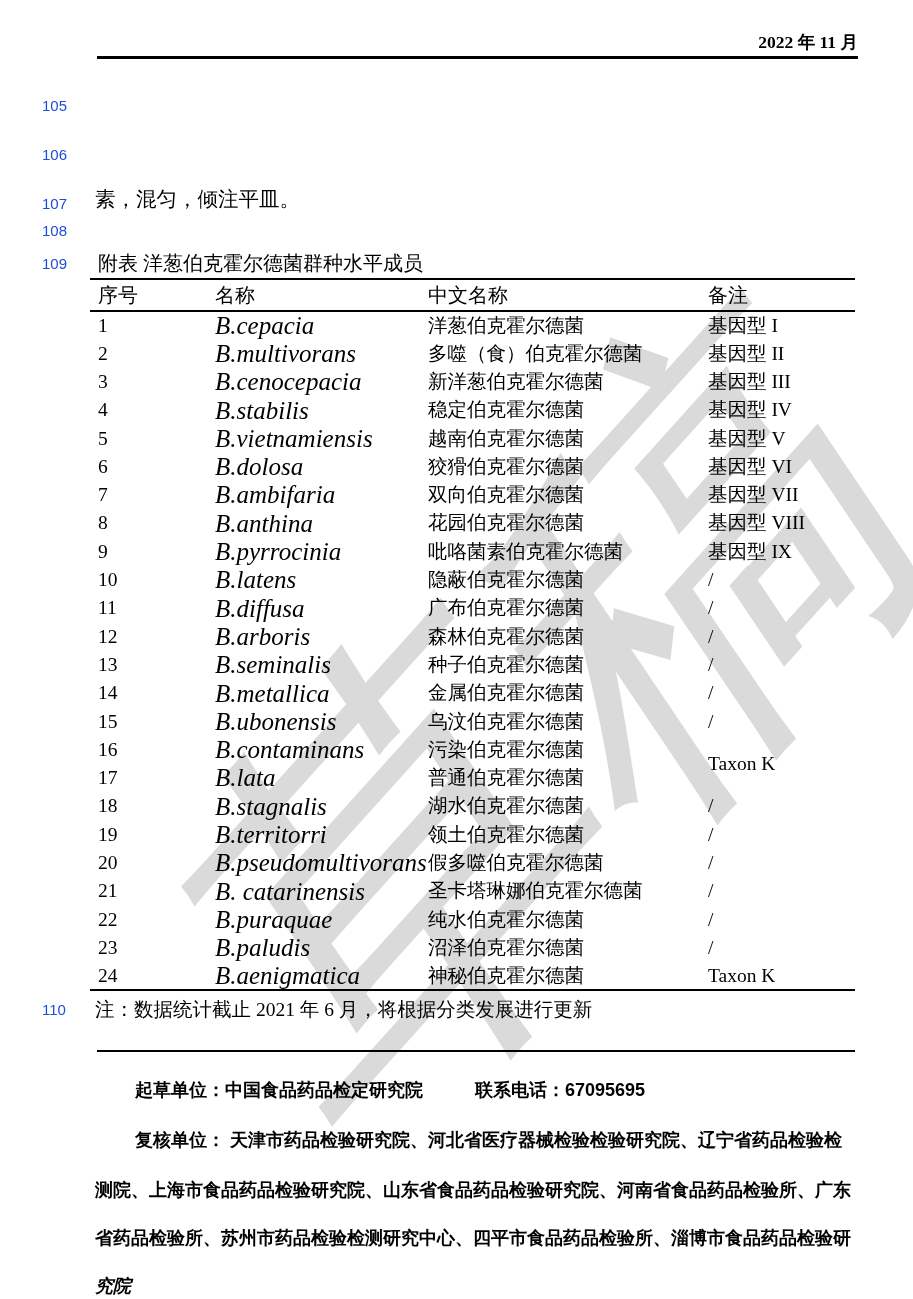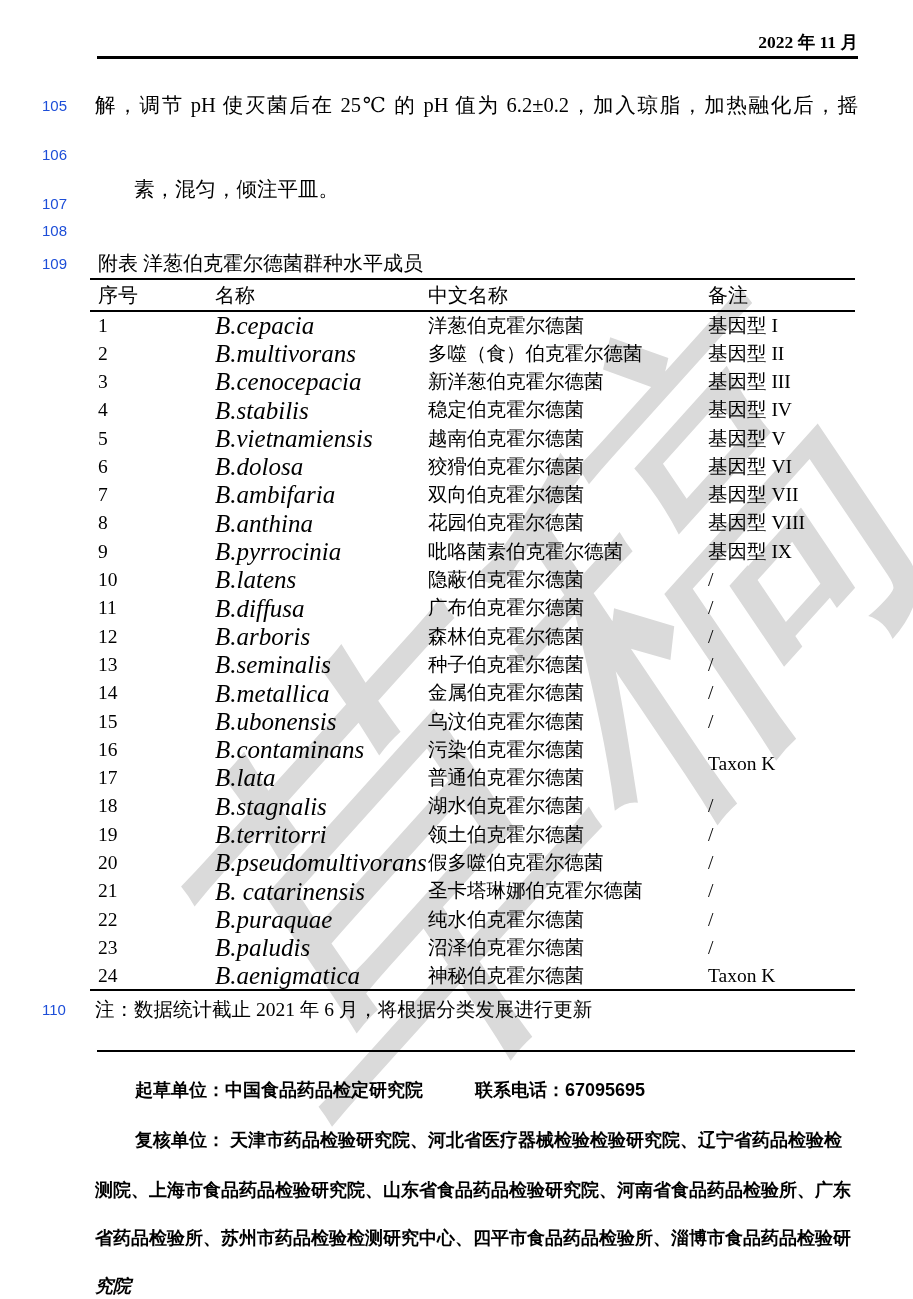--- a/index.html
+++ b/index.html
@@ -34,21 +34,21 @@
     font-family:"Liberation Sans","DejaVu Sans",sans-serif;
     font-size:15px;color:#1d4ed8;line-height:18px;
   }
   
   .body-line{
     left:95px;width:763px;
     font-size:20.5px;line-height:26px;
     white-space:normal;
   }
   .jline{text-align:justify;text-align-last:justify;}
-  .bl-0{top:92px;} .bl-1{top:141px;} .bl-2{top:176px;margin-left:39px;}
+  .bl-0{top:92px;} .bl-1{top:141px;} .bl-2{top:186px;}
   
   .tbl-caption{left:98px;top:250px;font-size:20px;line-height:26px;}
   table.species{
     position:absolute;z-index:1;left:90px;top:278px;width:765px;
     border-collapse:collapse;table-layout:fixed;
     border-top:2.5px solid #000;border-bottom:2.5px solid #000;
     font-size:19.5px;
   }
   table.species thead tr{height:32px;}
   table.species thead th{
@@ -88,21 +88,20 @@
   <div class="layer header-date">2022 年 11 月</div>
   <div class="rule header-rule"></div>
 
   <div class="linenum" style="top:97px">105</div>
   <div class="linenum" style="top:146px">106</div>
   <div class="linenum" style="top:195px">107</div>
   <div class="linenum" style="top:222px">108</div>
   <div class="linenum" style="top:255px">109</div>
   <div class="linenum" style="top:1001px">110</div>
 
-  <div class="layer body-line jline bl-0">解，调节 pH 使灭菌后在 25℃ 的 pH 值为 6.2±0.2，加入琼脂，加热融化后，摇</div>
   <div class="layer body-line bl-2">素，混匀，倾注平皿。</div>
 
   <div class="layer tbl-caption">附表 洋葱伯克霍尔德菌群种水平成员</div>
 
   <table class="species">
     <colgroup>
       <col style="width:117px">
         <col style="width:213px">
         <col style="width:280px">
         <col style="width:155px">

